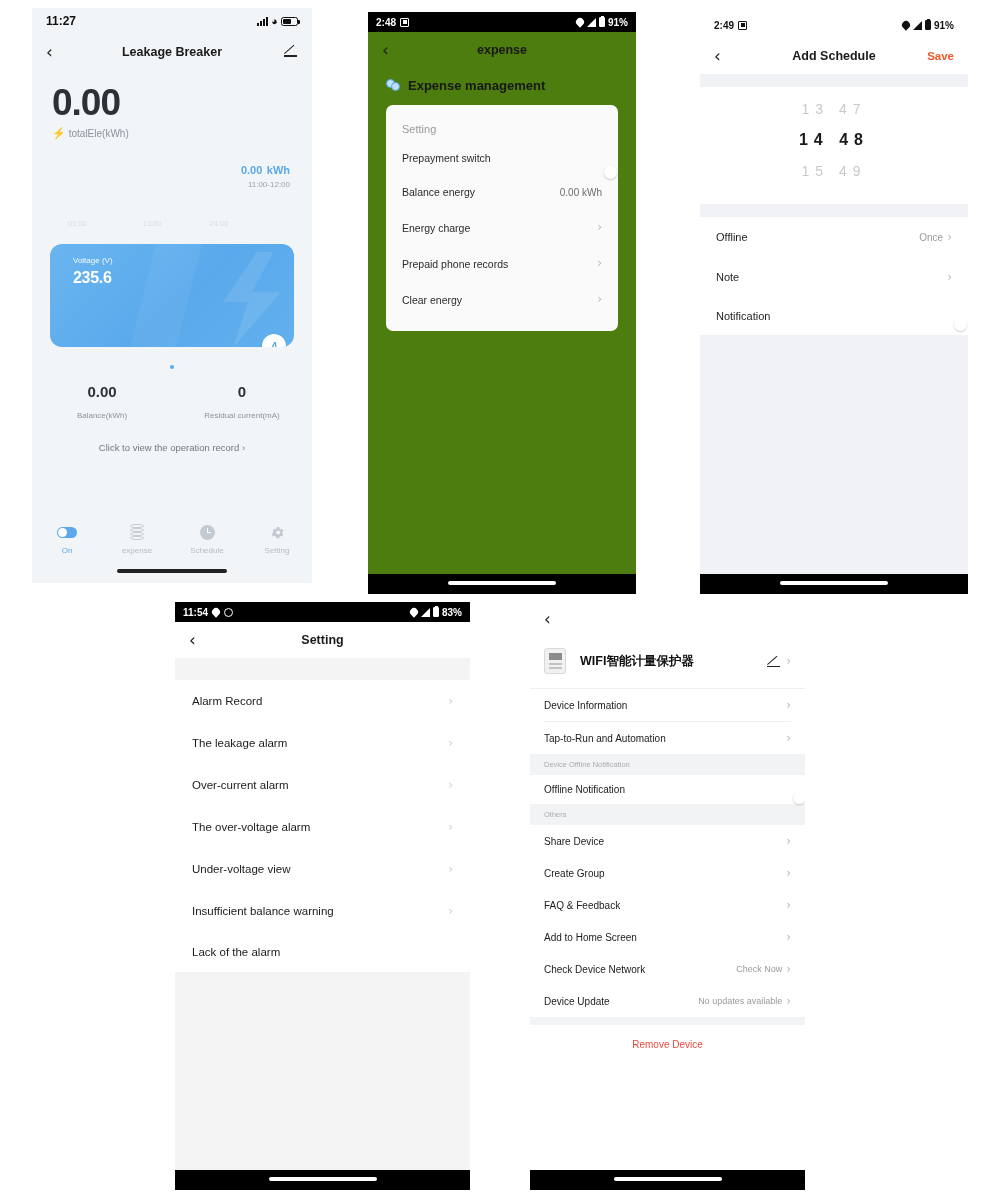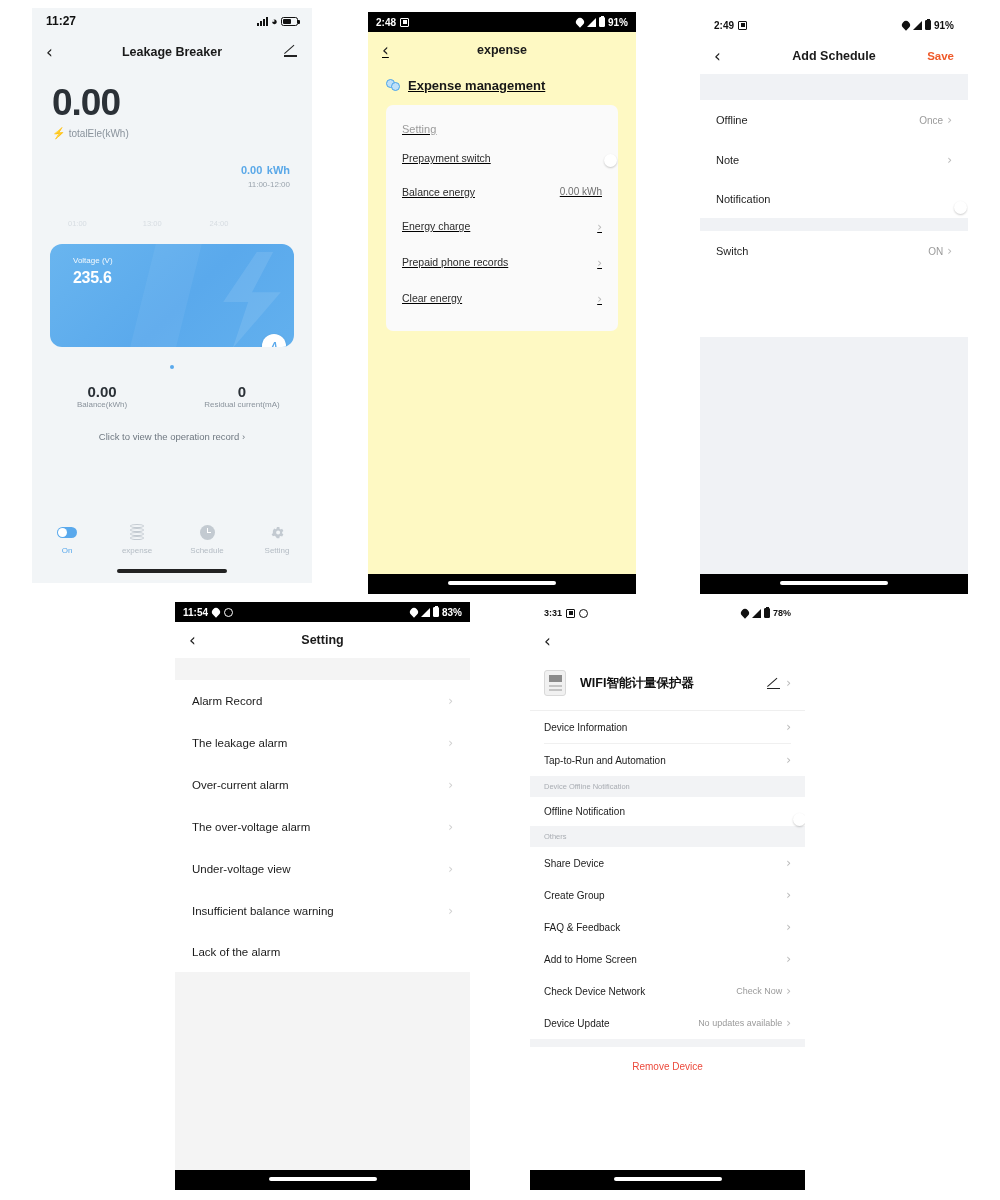--- a/index.html
+++ b/index.html
@@ -113,50 +113,50 @@
     background:#fff; color:#5aa9ec; font-style:italic; font-weight:bold; font-size:10px;
     display:flex; align-items:center; justify-content:center;
     box-shadow: 0 1px 3px rgba(0,0,0,0.10);
   }
   .p1-dot { text-align:center; margin-top:8px; }
   .p1-dot i { display:inline-block; width:4px;height:4px;border-radius:50%;background:#5aa9ec; }
 
   .p1-stats { display:flex; margin-top:10px; }
   .p1-stat { flex:1; text-align:center; }
   .p1-stat .v { font-size:15px; font-weight:bold; color:#2b3137; }
-  .p1-stat .l { font-size:8px; color:#8a939c; margin-top:0; }
+  .p1-stat .l { font-size:8px; color:#8a939c; margin-top:11px; }
   .p1-record { text-align:center; font-size:9.5px; color:#6f7881; margin-top:22px; }
 
   .p1-tabs { position:absolute; left:0; right:0; bottom:28px; display:flex; }
   .p1-tab { flex:1; text-align:center; }
   .p1-tab .ti { height:22px; display:flex; align-items:center; justify-content:center; }
   .p1-tab .tl { font-size:8px; color:#b4bcc4; margin-top:3px; }
   .p1-tab.active .tl { color:#5aa9ec; }
   .tog-icon { width:20px;height:11px;border-radius:6px;background:#5aa9ec; position:relative; }
   .tog-icon::after{content:"";position:absolute;left:1px;top:1px;width:9px;height:9px;border-radius:50%;background:#fff;}
   .coins-icon { width:16px;height:16px;position:relative; }
   .coins-icon i{position:absolute;left:1px;width:14px;height:4px;border:1.2px solid #c3cad1;border-radius:50%;}
   .coins-icon i:nth-child(1){top:0}.coins-icon i:nth-child(2){top:4px}
   .coins-icon i:nth-child(3){top:8px}.coins-icon i:nth-child(4){top:12px}
   .clock-icon{width:15px;height:15px;border-radius:50%;background:#c3cad1;position:relative;}
   .clock-icon::before{content:"";position:absolute;left:7px;top:3.5px;width:1.4px;height:4.5px;background:#fff;}
   .clock-icon::after{content:"";position:absolute;left:7px;top:7.5px;width:4px;height:1.4px;background:#fff;}
   .home-bar { position:absolute; left:50%; transform:translateX(-50%); bottom:10px; width:110px; height:4px; border-radius:2px; background:#222; }
 
   
-  #panel2 { left:368px; top:12px; width:268px; height:582px; background:#fef9c3;text-decoration:underline; }
+  #panel2 { left:368px; top:12px; width:268px; height:582px; background:#4d7c0f; }
   .p2-head { display:flex; align-items:center; gap:7px; padding:10px 18px 12px 18px; }
   .p2-head .t { font-size:13px; font-weight:bold; color:#181818; }
   .coin-blue { width:15px;height:15px;position:relative; }
   .coin-blue i{position:absolute;border:1.4px solid #4aa3e8;border-radius:50%;background:#bfe0f8;}
   .coin-blue i:nth-child(1){left:0;top:1px;width:9px;height:9px;}
   .coin-blue i:nth-child(2){left:5px;top:4px;width:9px;height:9px;}
   .p2-card { margin:0 18px; background:#fafafa; border-radius:7px; padding:4px 0 14px 0; }
   .p2-sec { font-size:11px; color:#9a9a9a; padding:14px 16px 6px 16px; }
-  .p2-row { display:flex; align-items:flex-start; padding:11px 16px; font-size:10.5px; color:#2b2b2b; }
+  .p2-row { display:flex; align-items:flex-end; padding:11px 16px; font-size:10.5px; color:#2b2b2b; }
   .p2-row .rv { margin-left:auto; font-size:10px; color:#6d6d6d; }
   .chev { margin-left:auto; color:#b9b9b9; font-size:12px; font-family:"DejaVu Sans",sans-serif; }
   .switch { width:30px;height:16px;border-radius:9px;background:#e3e3e3;position:relative;flex:0 0 auto; }
   .switch i{position:absolute;top:1.5px;left:1.5px;width:13px;height:13px;border-radius:50%;background:#fff;box-shadow:0 1px 2px rgba(0,0,0,.2);}
   .switch.on{background:#4aa3e8;}
   .home-bar-b { position:absolute; left:0; right:0; bottom:0; height:20px; background:#000; }
   .home-bar-b i { position:absolute; left:50%; transform:translateX(-50%); top:7px; width:108px; height:4px; border-radius:2px; background:#fff; }
 
   
   #panel3 { left:700px; top:12px; width:268px; height:582px; background:#fff; }
@@ -375,20 +375,25 @@
       </div>
     </div>
 
     <div class="navbar">
       <span class="nav-back">‹</span>
       <span class="nav-title">Add Schedule</span>
       <span class="nav-right save">Save</span>
     </div>
 
     <div class="p3-strip"></div>
+    <div class="p3-picker">
+      <div class="p3-line dim">13  47</div>
+      <div class="p3-line sel">14  48</div>
+      <div class="p3-line dim">15  49</div>
+    </div>
     <div class="p3-strip"></div>
 
     <div class="p3-list">
       <div class="p3-row">
         <span>Offline</span>
         <span class="rv">Once</span>
         <span class="chev" style="margin-left:0">›</span>
       </div>
       <div class="p3-row">
         <span>Note</span>
@@ -463,33 +468,20 @@
         <span>Lack of the alarm</span>
         <span style="margin-left:auto"><span class="switch on" style="width:34px;height:18px"></span></span>
       </div>
     </div>
     <div class="home-bar-b">
         <i></i>
       </div>
   </div>
 
   <div class="panel" id="panel5">
-    <div class="sb-light" style="height:22px;font-size:9px;color:#111">
-      <div class="sb-left">
-        <span>3:31</span>
-        <span class="sb-sq"></span>
-        <span class="sb-clip"></span>
-      </div>
-      <div class="sb-right">
-        <span class="sb-drop"></span>
-        <span class="i-sig"></span>
-        <span class="i-bat"></span>
-        <span>78%</span>
-      </div>
-    </div>
 
     <div class="p5-nav">
       <span class="nav-back">‹</span>
     </div>
 
     <div class="p5-device">
       <span class="p5-dev-ico"></span>
       <span class="p5-dev-name">WIFI智能计量保护器</span>
       <span style="margin-left:auto;display:flex;align-items:center;gap:5px">
         <span class="pen-icon"></span>

